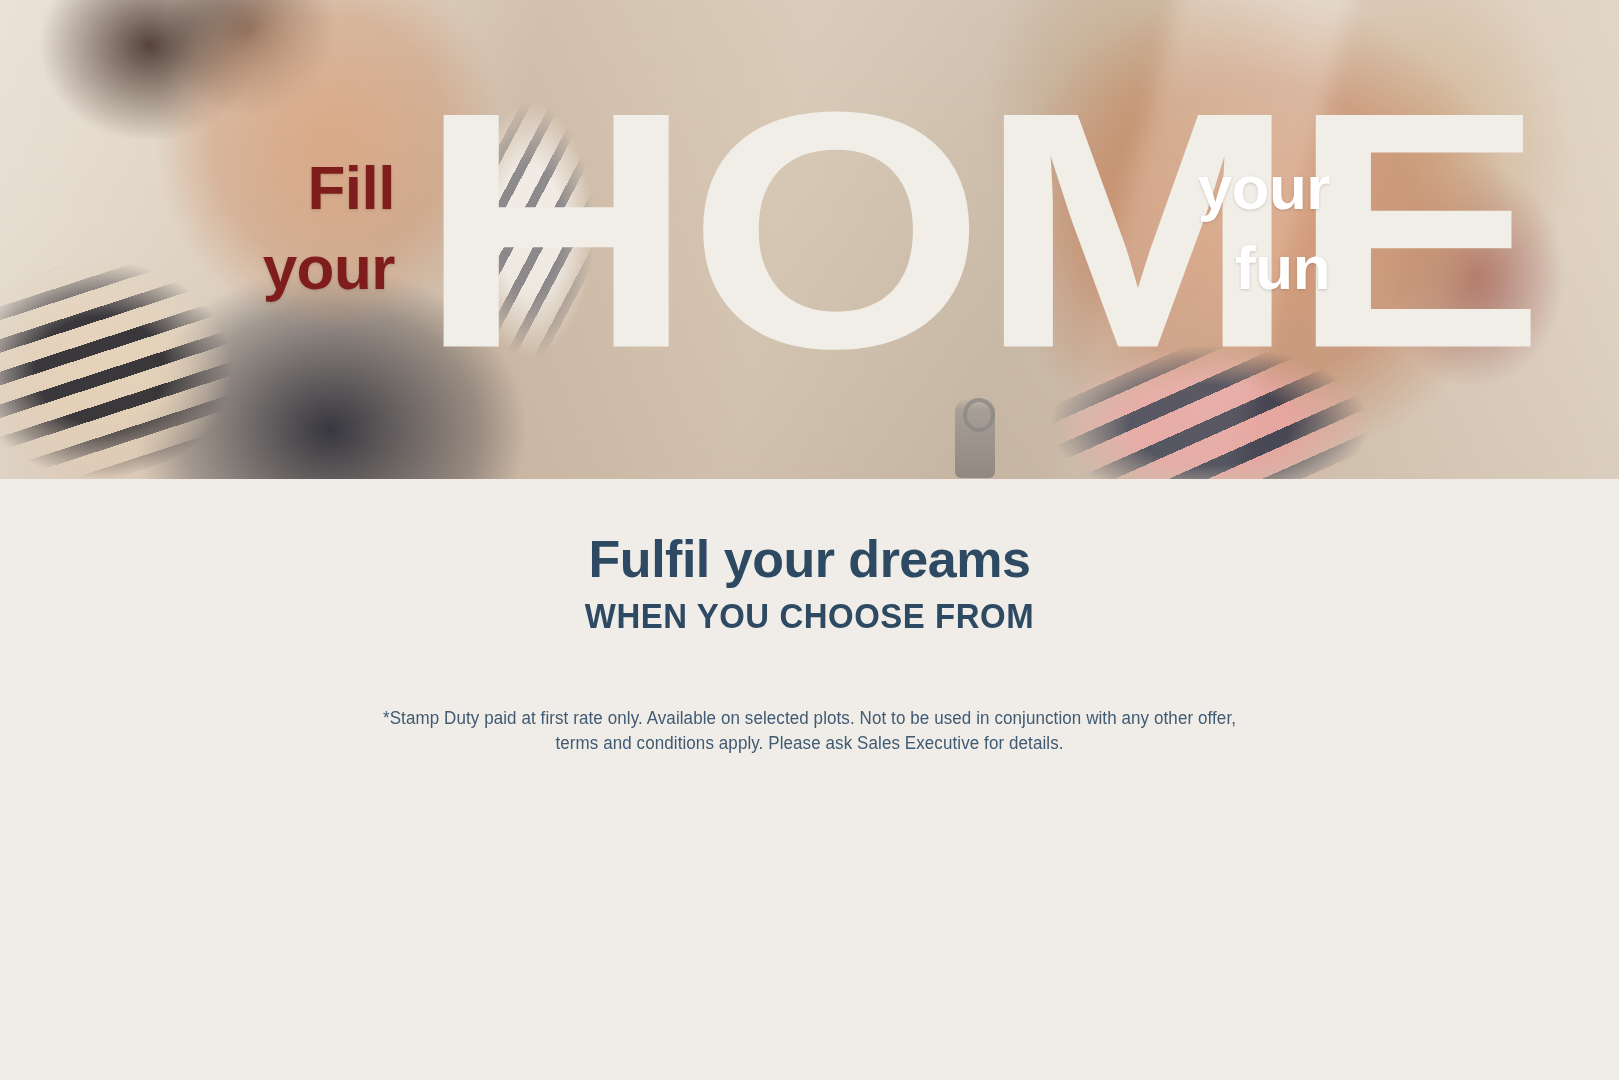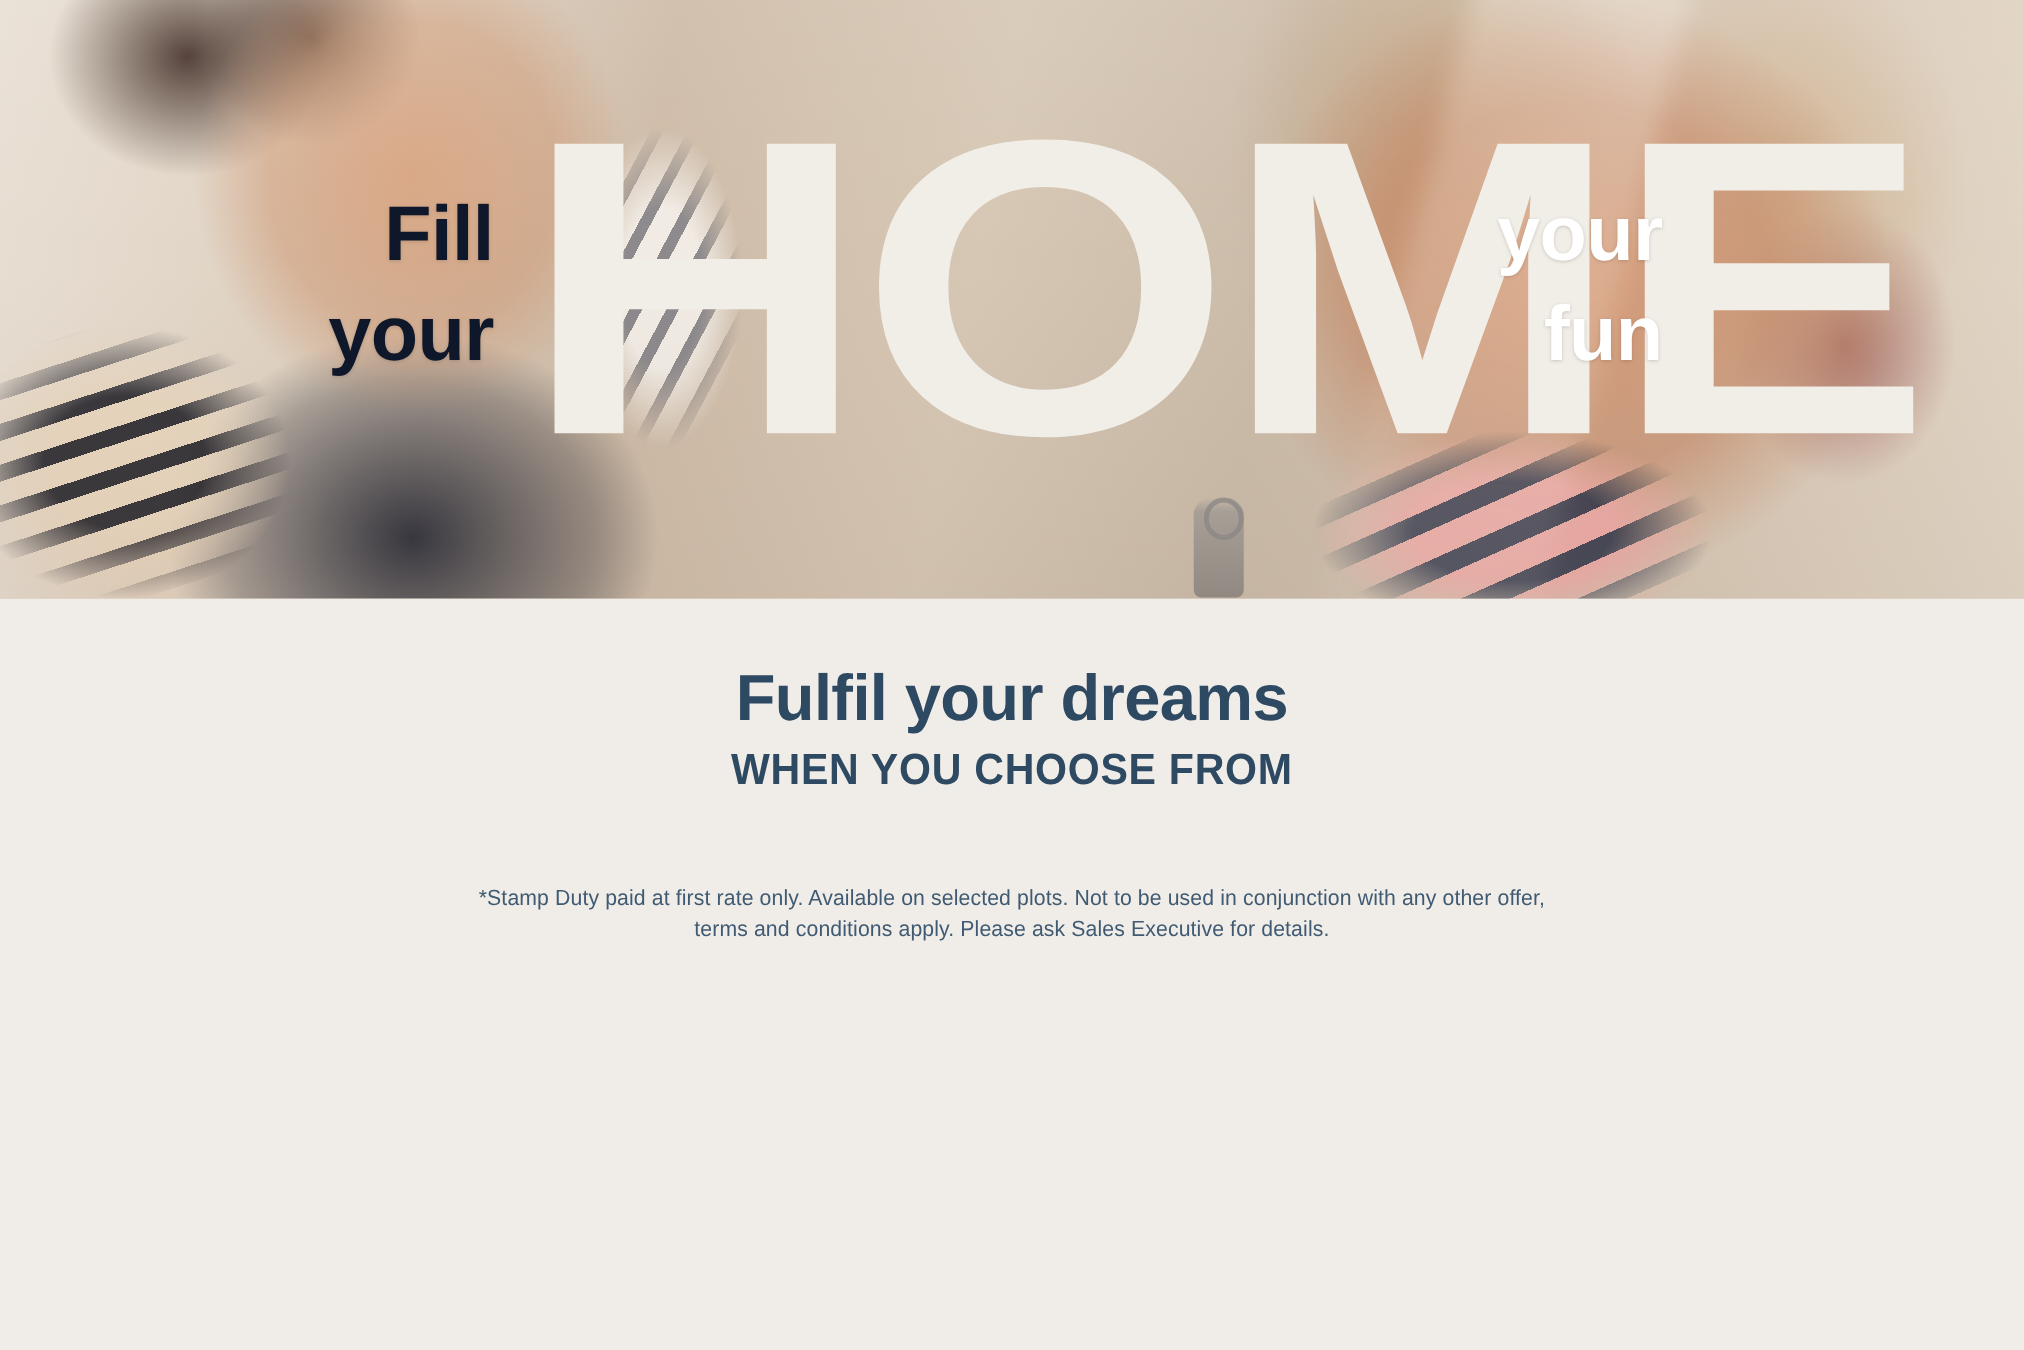--- a/index.html
+++ b/index.html
@@ -266,21 +266,21 @@
     <div class="stripes-left"></div>
     <div class="stripes-sleeve"></div>
     <div class="stripes-right"></div>
     <div class="whisk"></div>
     <div class="whisk-loop"></div>
     <div class="light-streak"></div>
     <div class="hero-softener"></div>
 
     <div class="home-word" style="color: rgb(241, 238, 232);">HOME</div>
 
-    <div class="hero-caption left" style="color: #0f172a;">Fill
+    <div class="hero-caption left" style="color: #7f1d1d;">Fill
 your</div>
 
     <div class="hero-caption right" style="color: rgb(255, 255, 255);">your
 fun</div>
   </section>
 
   <section class="content">
 
     <h1 class="headline">Fulfil your dreams</h1>
 

